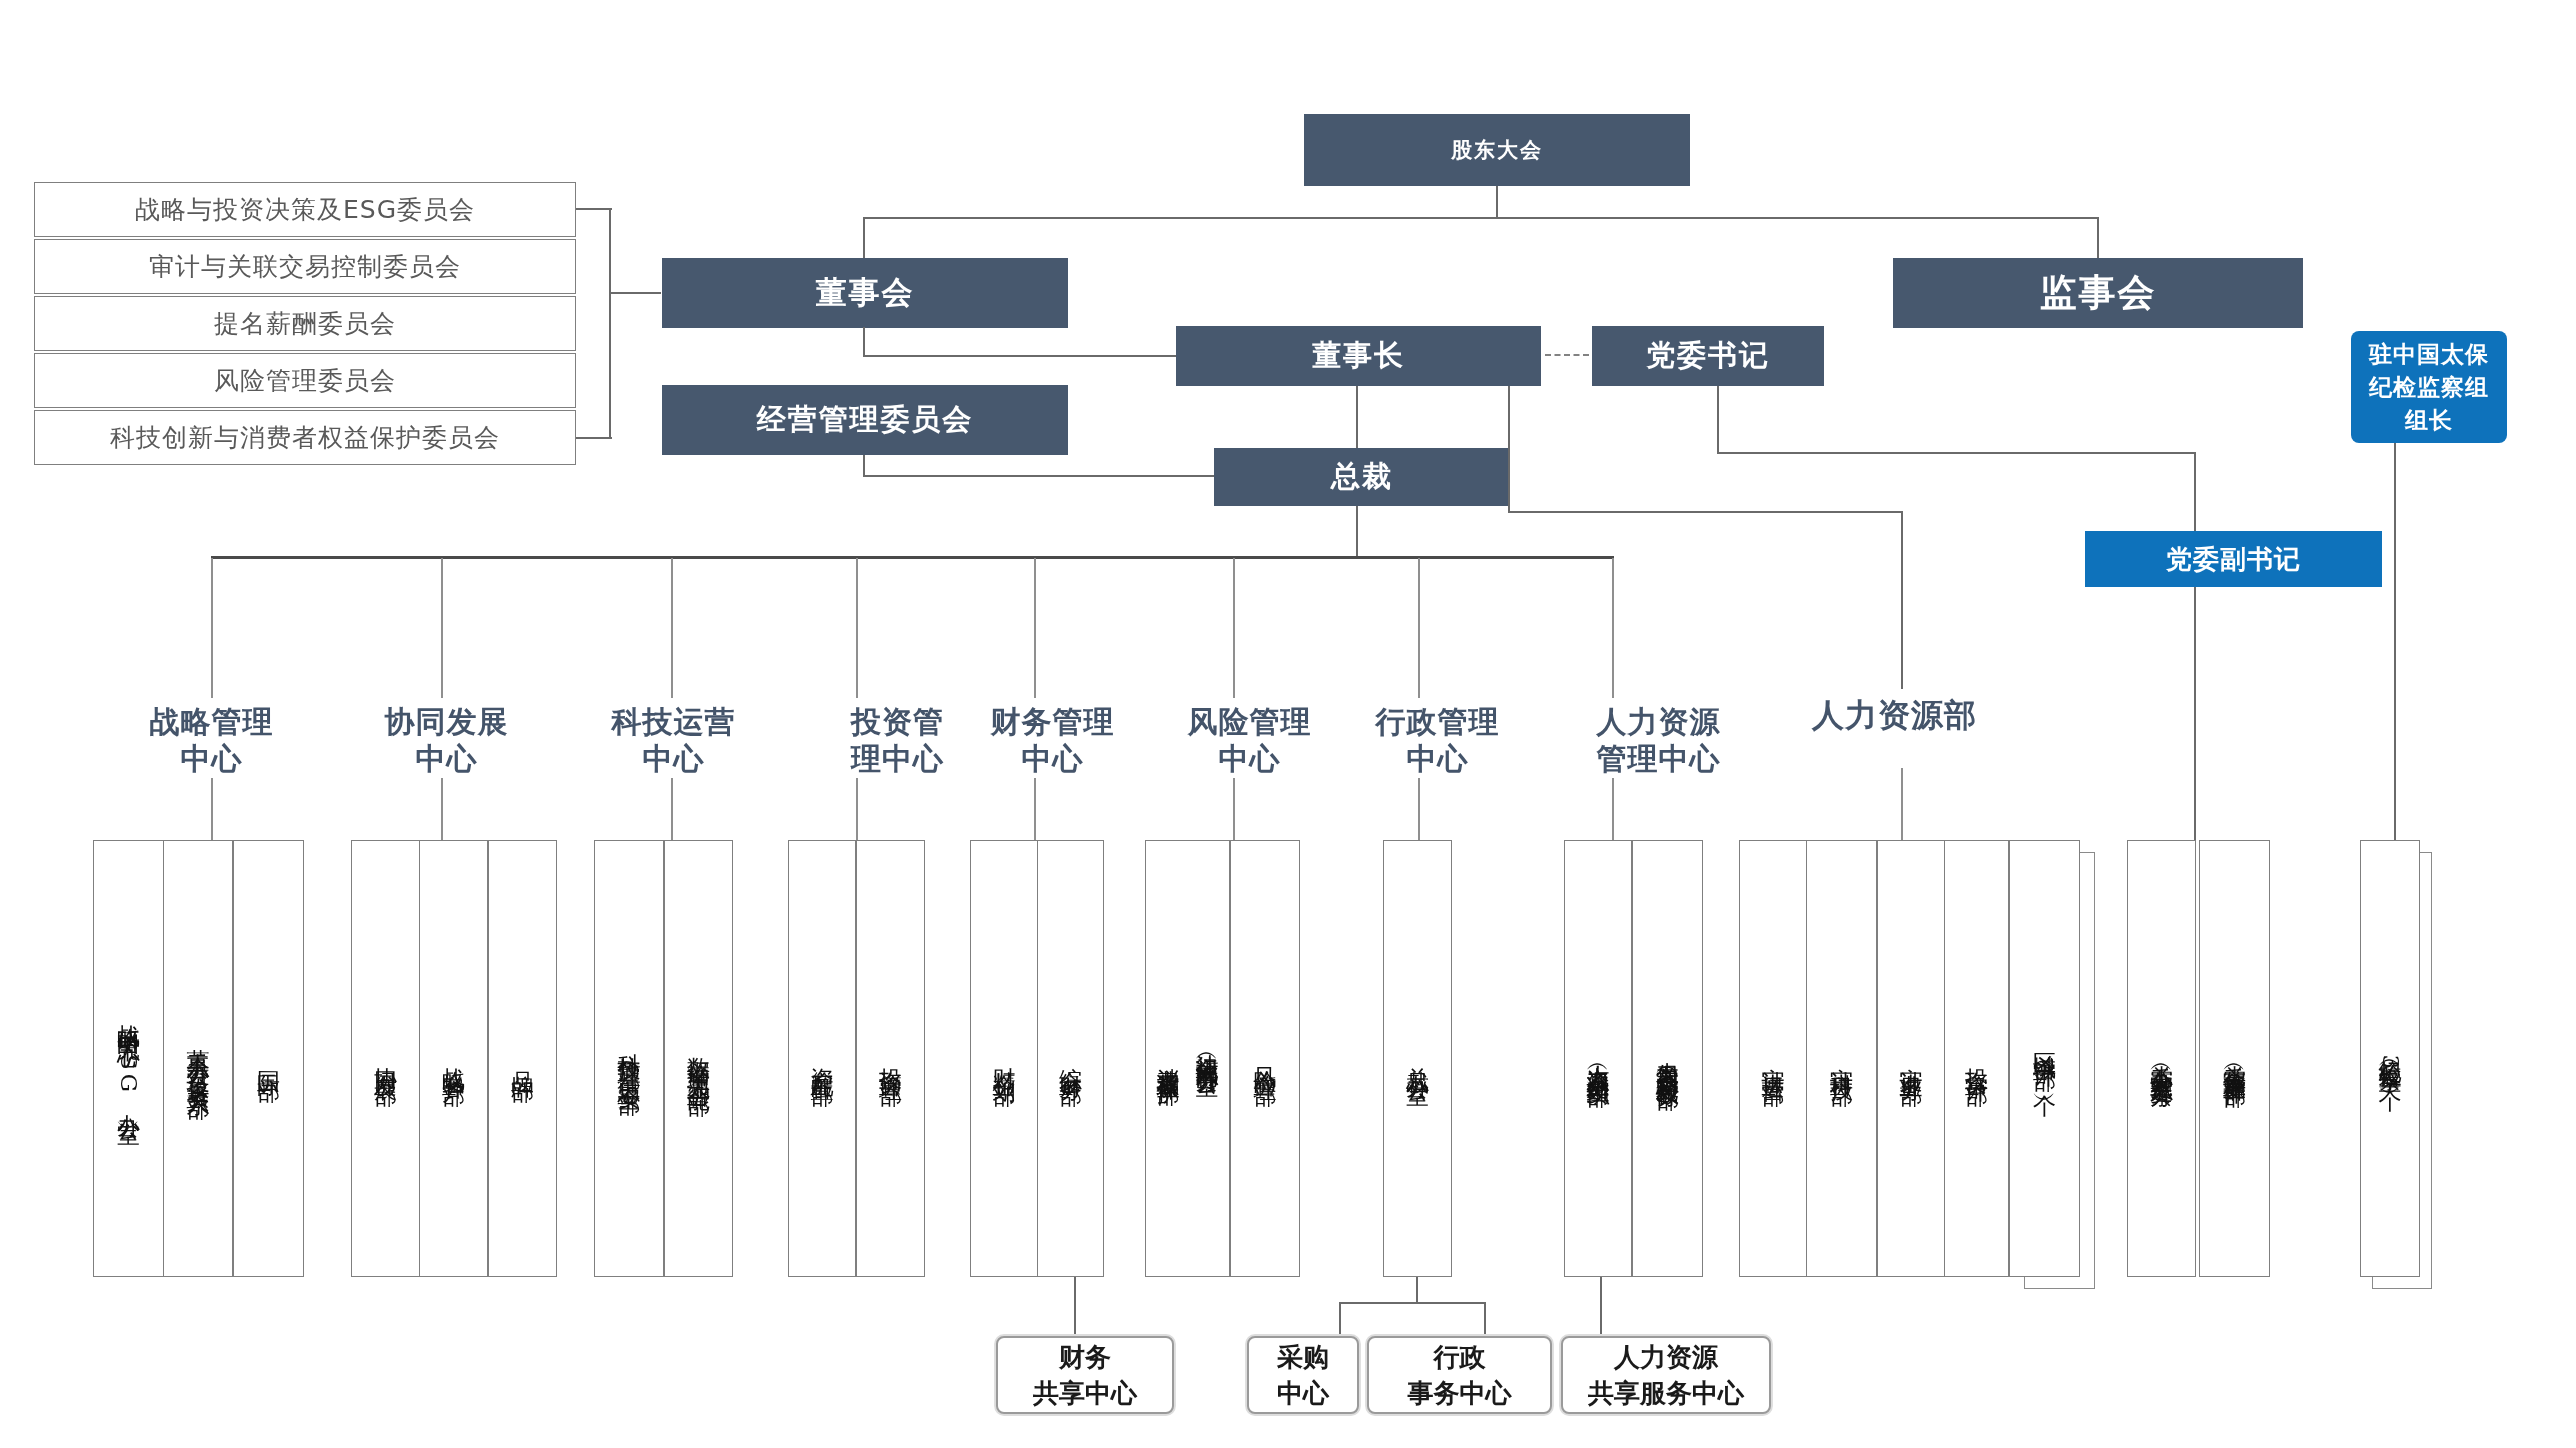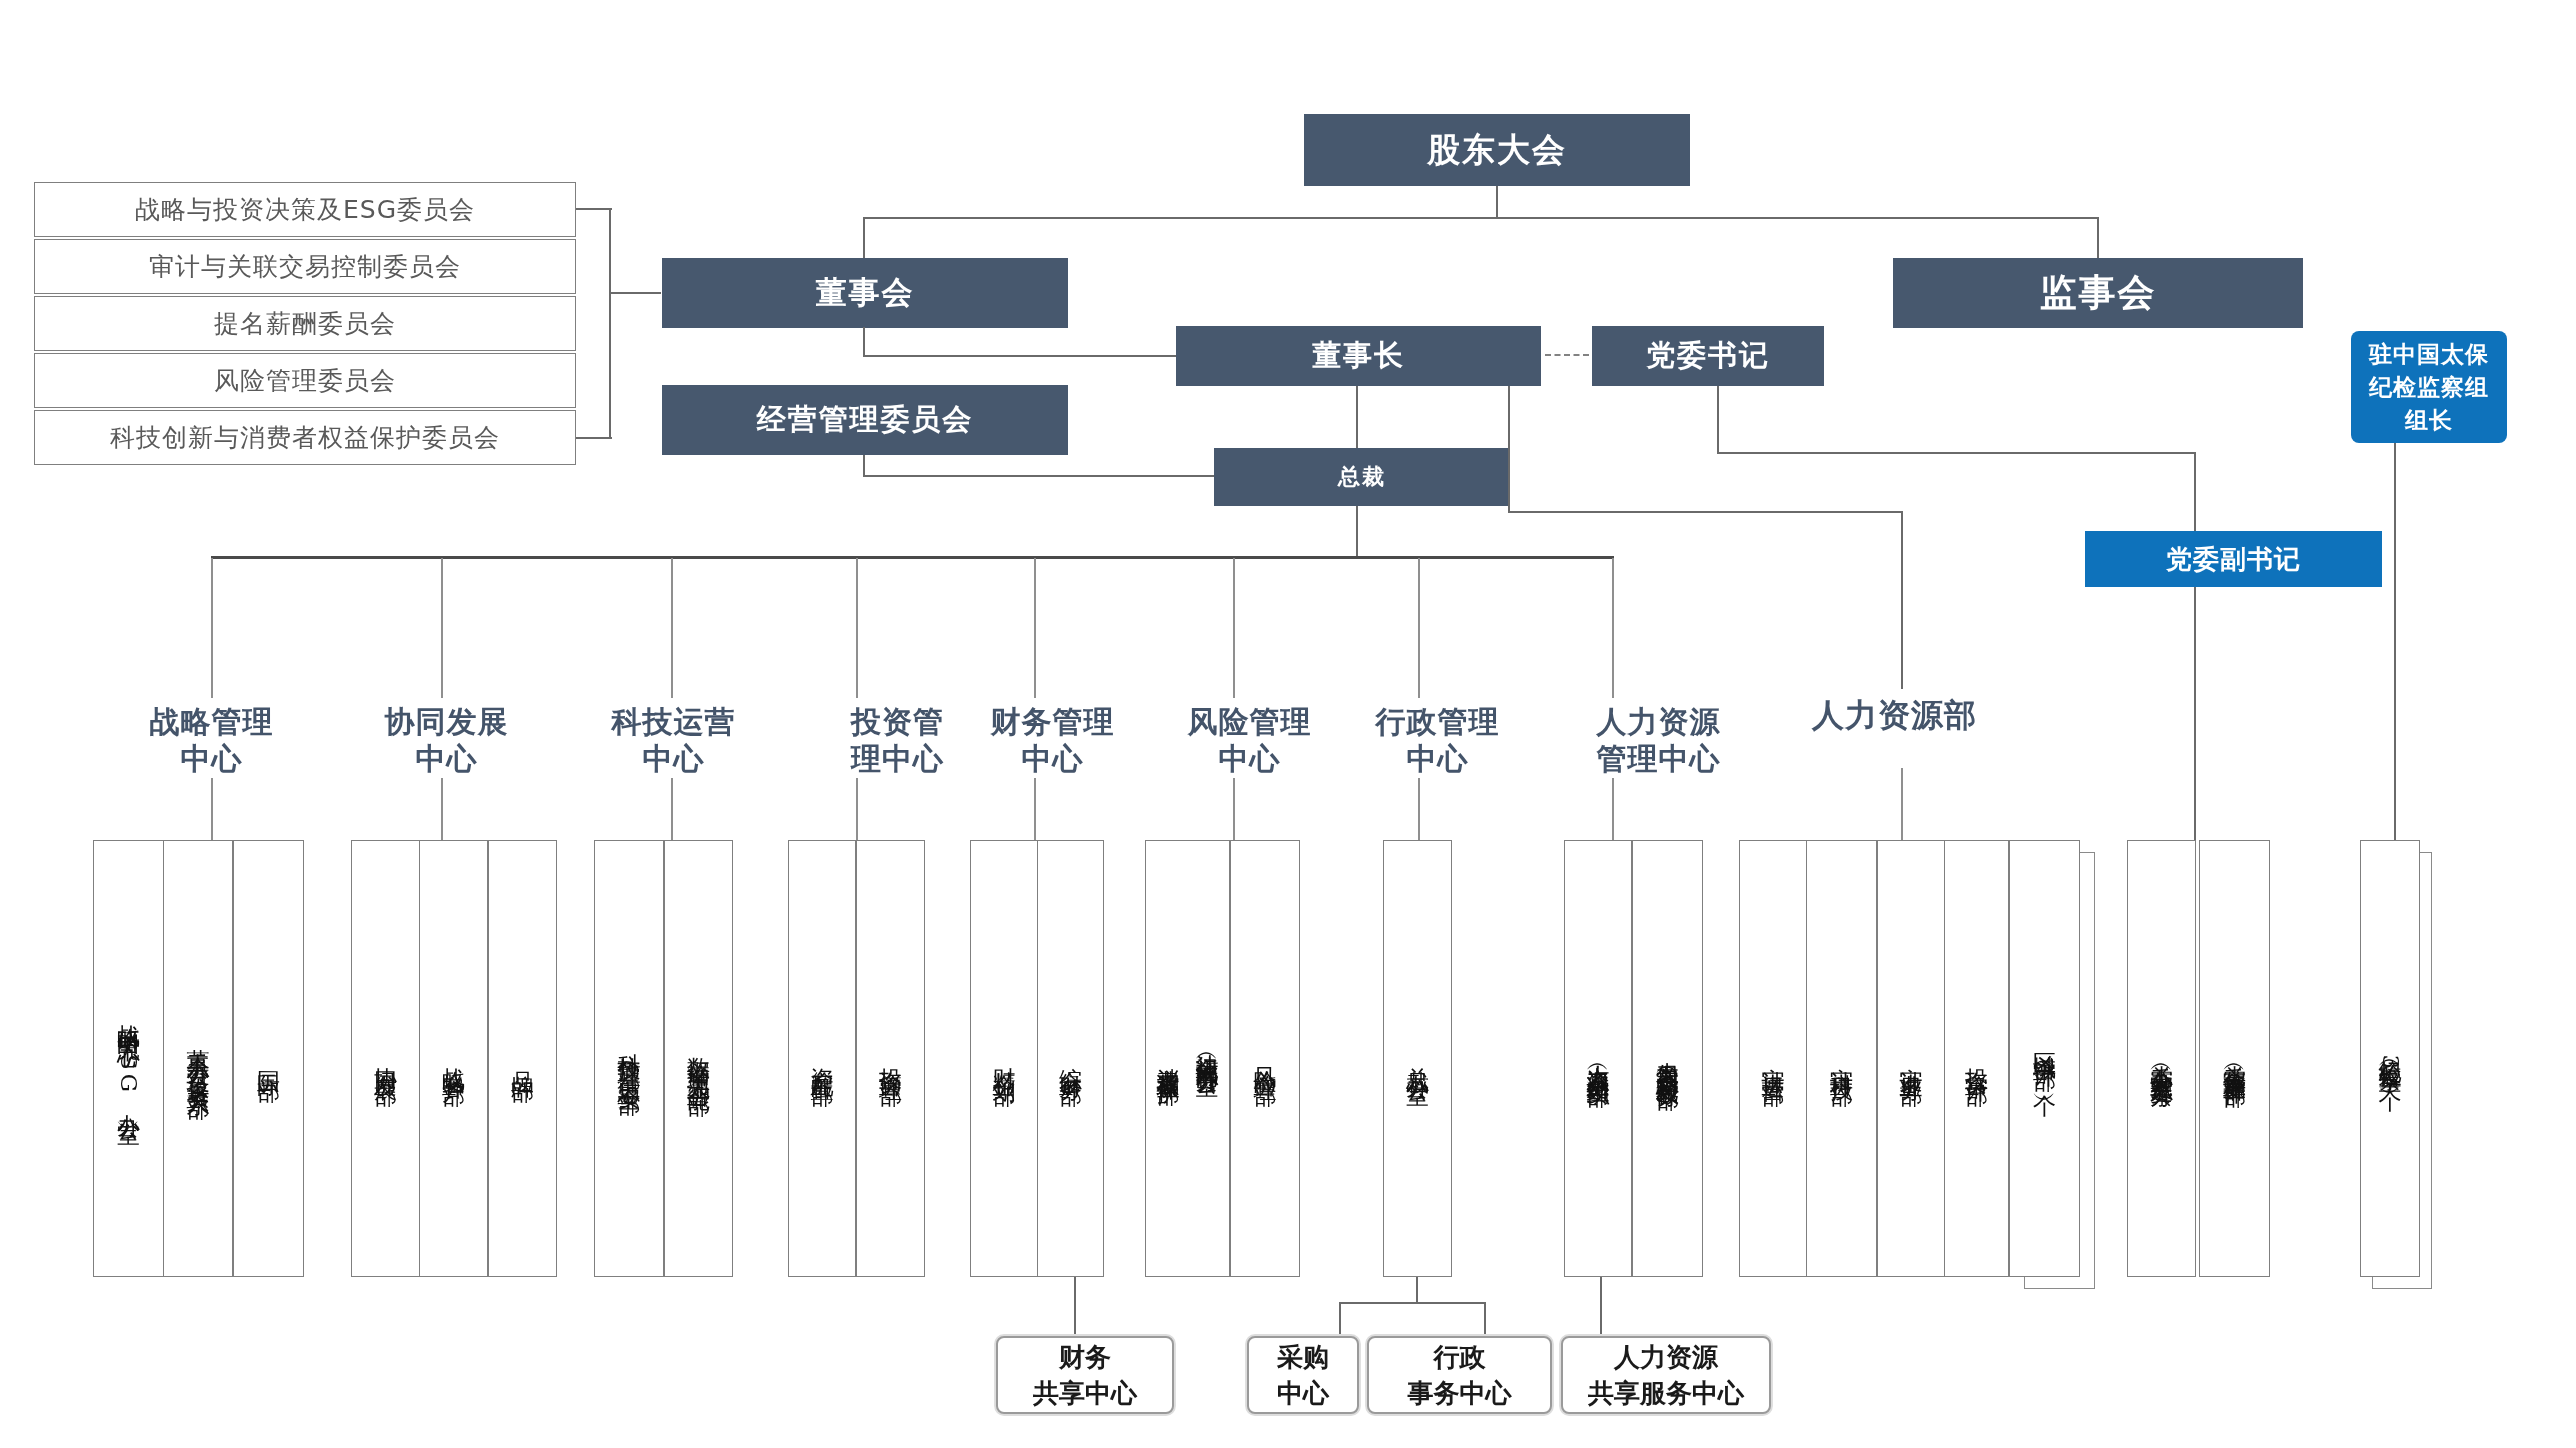--- a/index.html
+++ b/index.html
@@ -24,33 +24,33 @@
   .shadow{position:absolute;box-sizing:border-box;background:#ffffff;border:1.9px solid #9a9a9a;z-index:1;}
   .bbox{position:absolute;box-sizing:border-box;background:#ffffff;border:2.9px solid #9a9a9a;
         box-shadow:0 0 0 1.9px #dddddd;display:flex;align-items:center;justify-content:center;
         text-align:center;color:#1a1a1a;font-weight:600;font-size:26px;line-height:36px;z-index:2;}
 </style>
 </head>
 <body>
 
 <div id="canvas">
 
-  <div class="box dark" style="left:1304px;top:114px;width:386px;height:72px;font-size:33px;">股东大会</div>
+  <div class="box dark" style="left:1304px;top:114px;width:386px;height:72px;font-size:21px;">股东大会</div>
 
   <div class="box dark" style="left:662px;top:258px;width:406px;height:70px;font-size:31px;">董事会</div>
 
   <div class="box dark" style="left:1893px;top:258px;width:410px;height:70px;font-size:37px;">监事会</div>
 
   <div class="box dark" style="left:1176px;top:326px;width:365px;height:60px;font-size:29px;">董事长</div>
 
   <div class="box dark" style="left:1592px;top:326px;width:232px;height:60px;font-size:29px;">党委书记</div>
 
   <div class="box dark" style="left:662px;top:385px;width:406px;height:70px;font-size:29px;">经营管理委员会</div>
 
-  <div class="box dark" style="left:1214px;top:448px;width:296px;height:58px;font-size:22px;">总裁</div>
+  <div class="box dark" style="left:1214px;top:448px;width:296px;height:58px;font-size:29px;">总裁</div>
 
   <div class="box blue pre" style="left:2351px;top:331px;width:156px;height:112px;font-size:23px;line-height:33px;">驻中国太保
 纪检监察组
 组长</div>
 
   <div class="box blue" style="left:2040px;top:531px;width:297px;height:56px;font-size:26px;margin-left:45px;">党委副书记</div>
 
   <div class="box outline" style="left:34px;top:182px;width:542px;height:55px;font-size:25px;">战略与投资决策及ESG委员会</div>
   <div class="box outline" style="left:34px;top:239px;width:542px;height:55px;font-size:25px;">审计与关联交易控制委员会</div>
   <div class="box outline" style="left:34px;top:296px;width:542px;height:55px;font-size:25px;">提名薪酬委员会</div>

